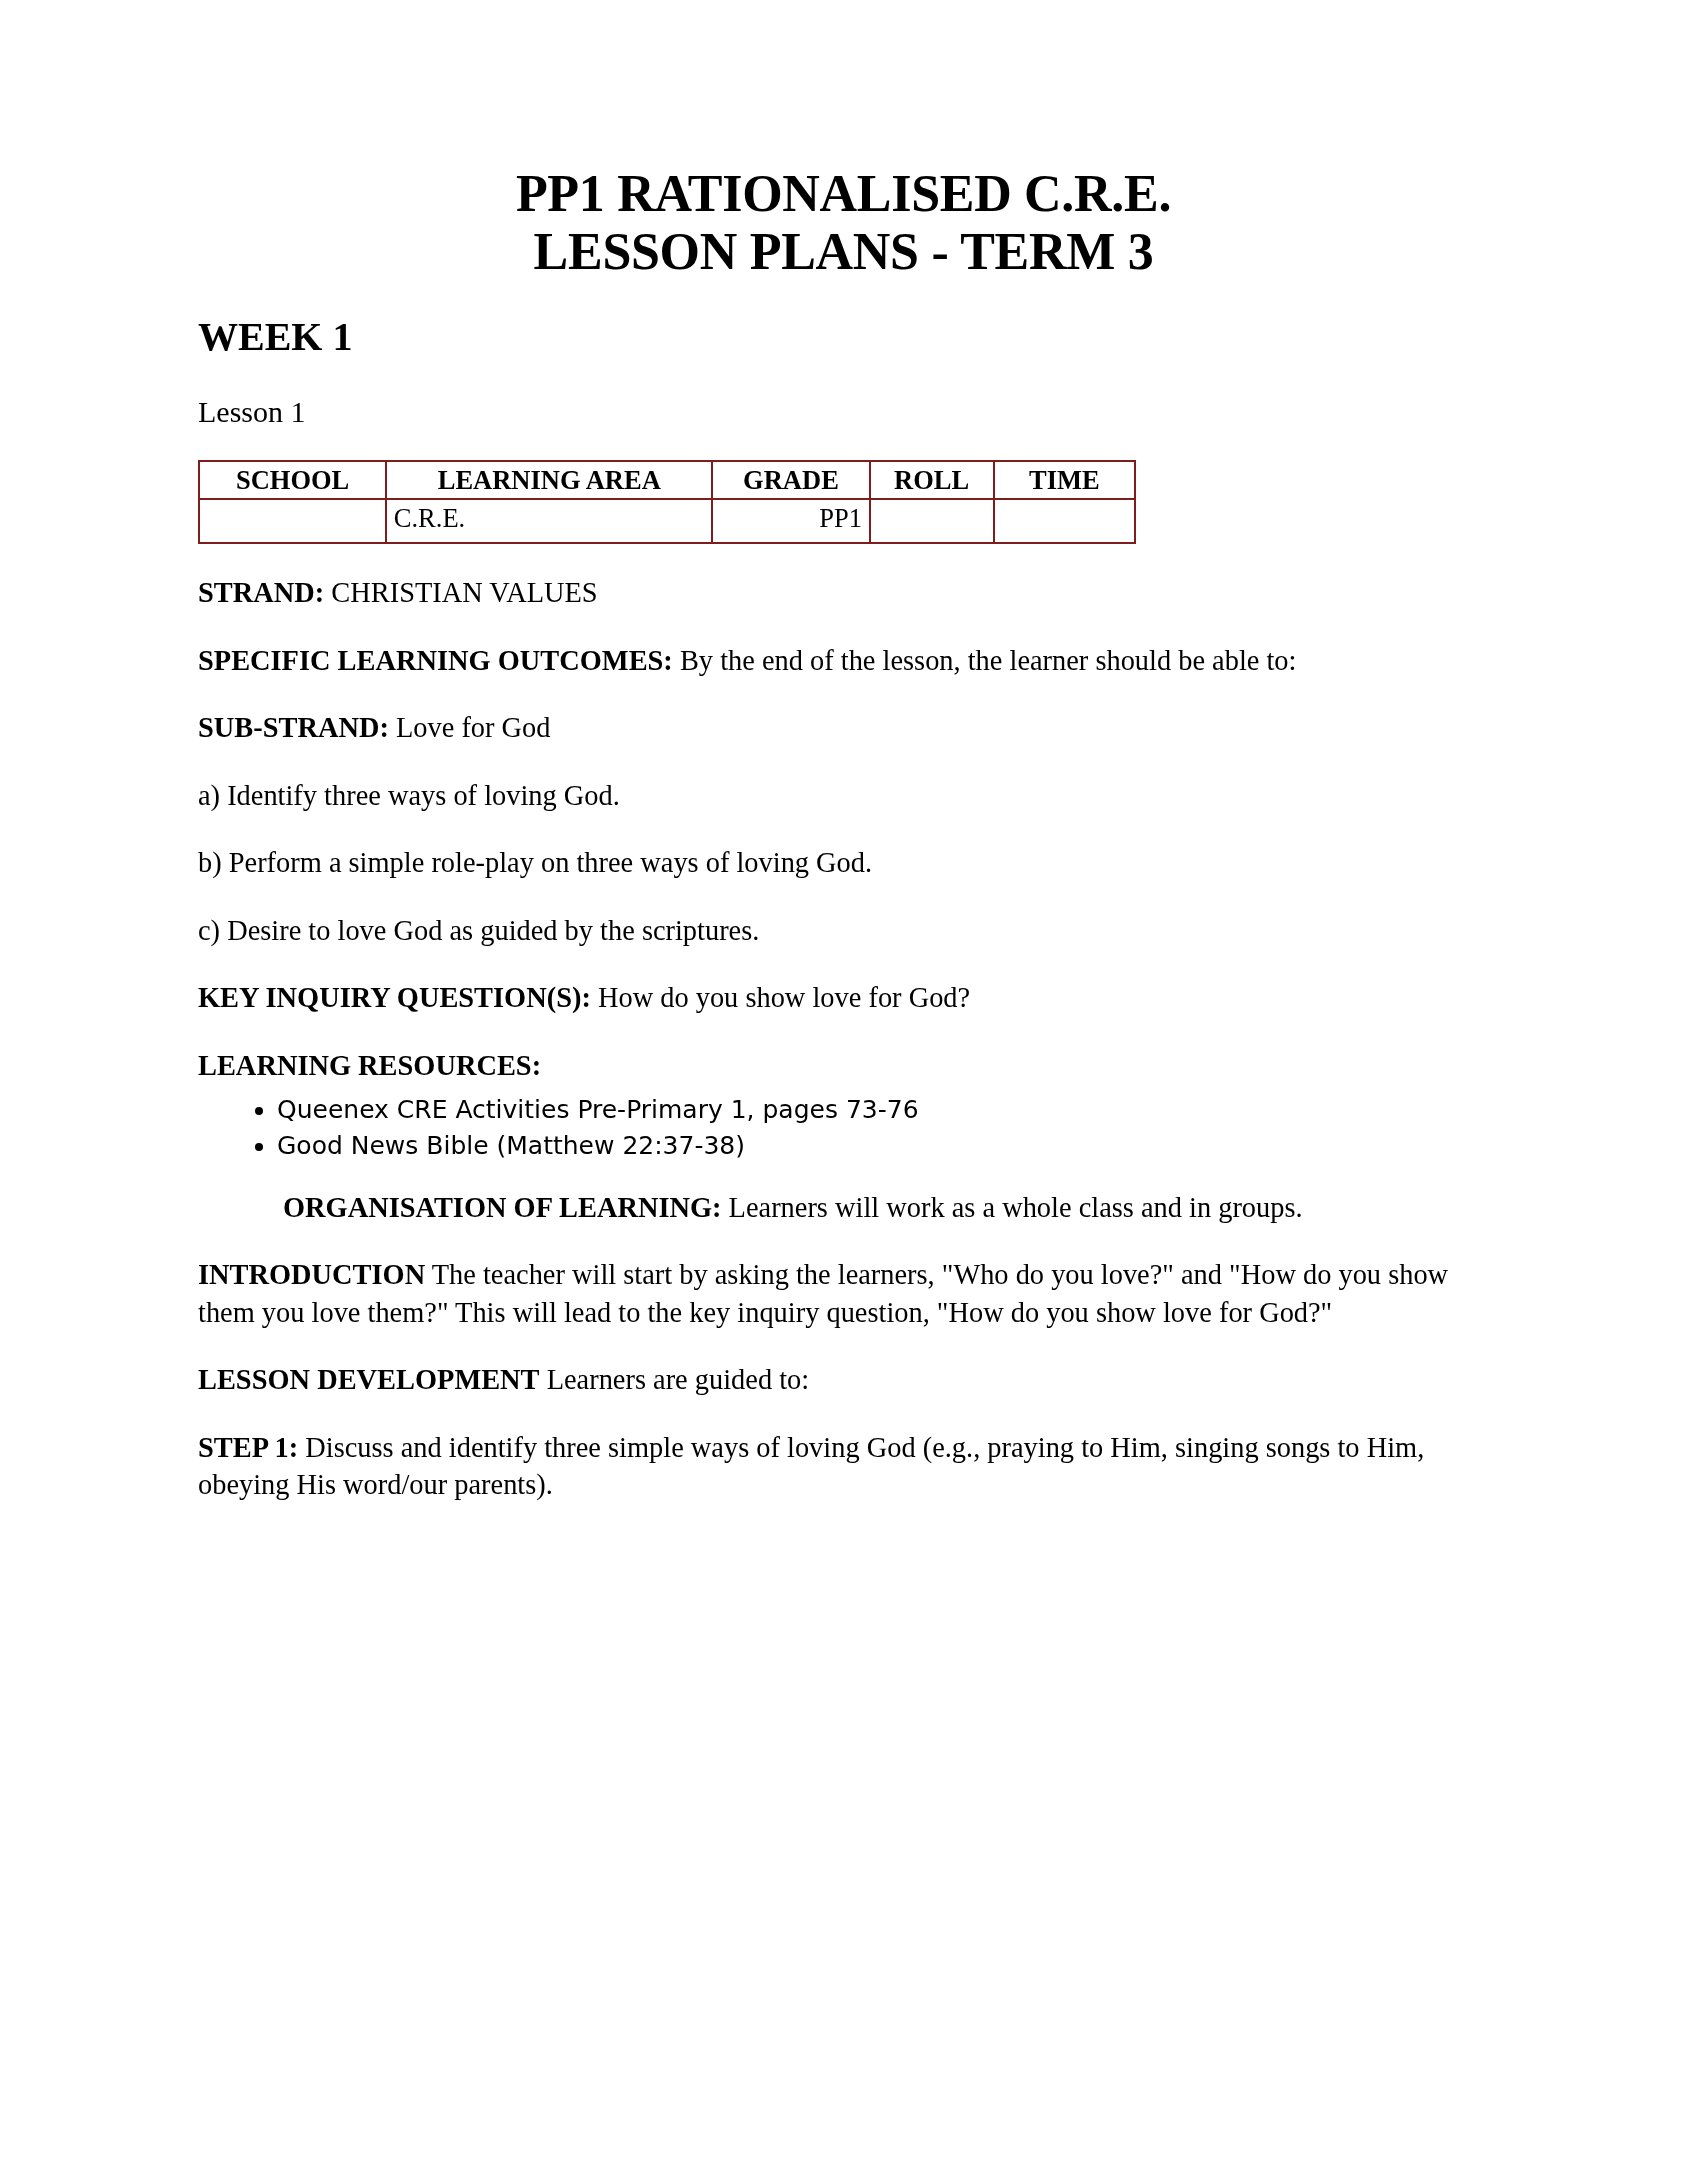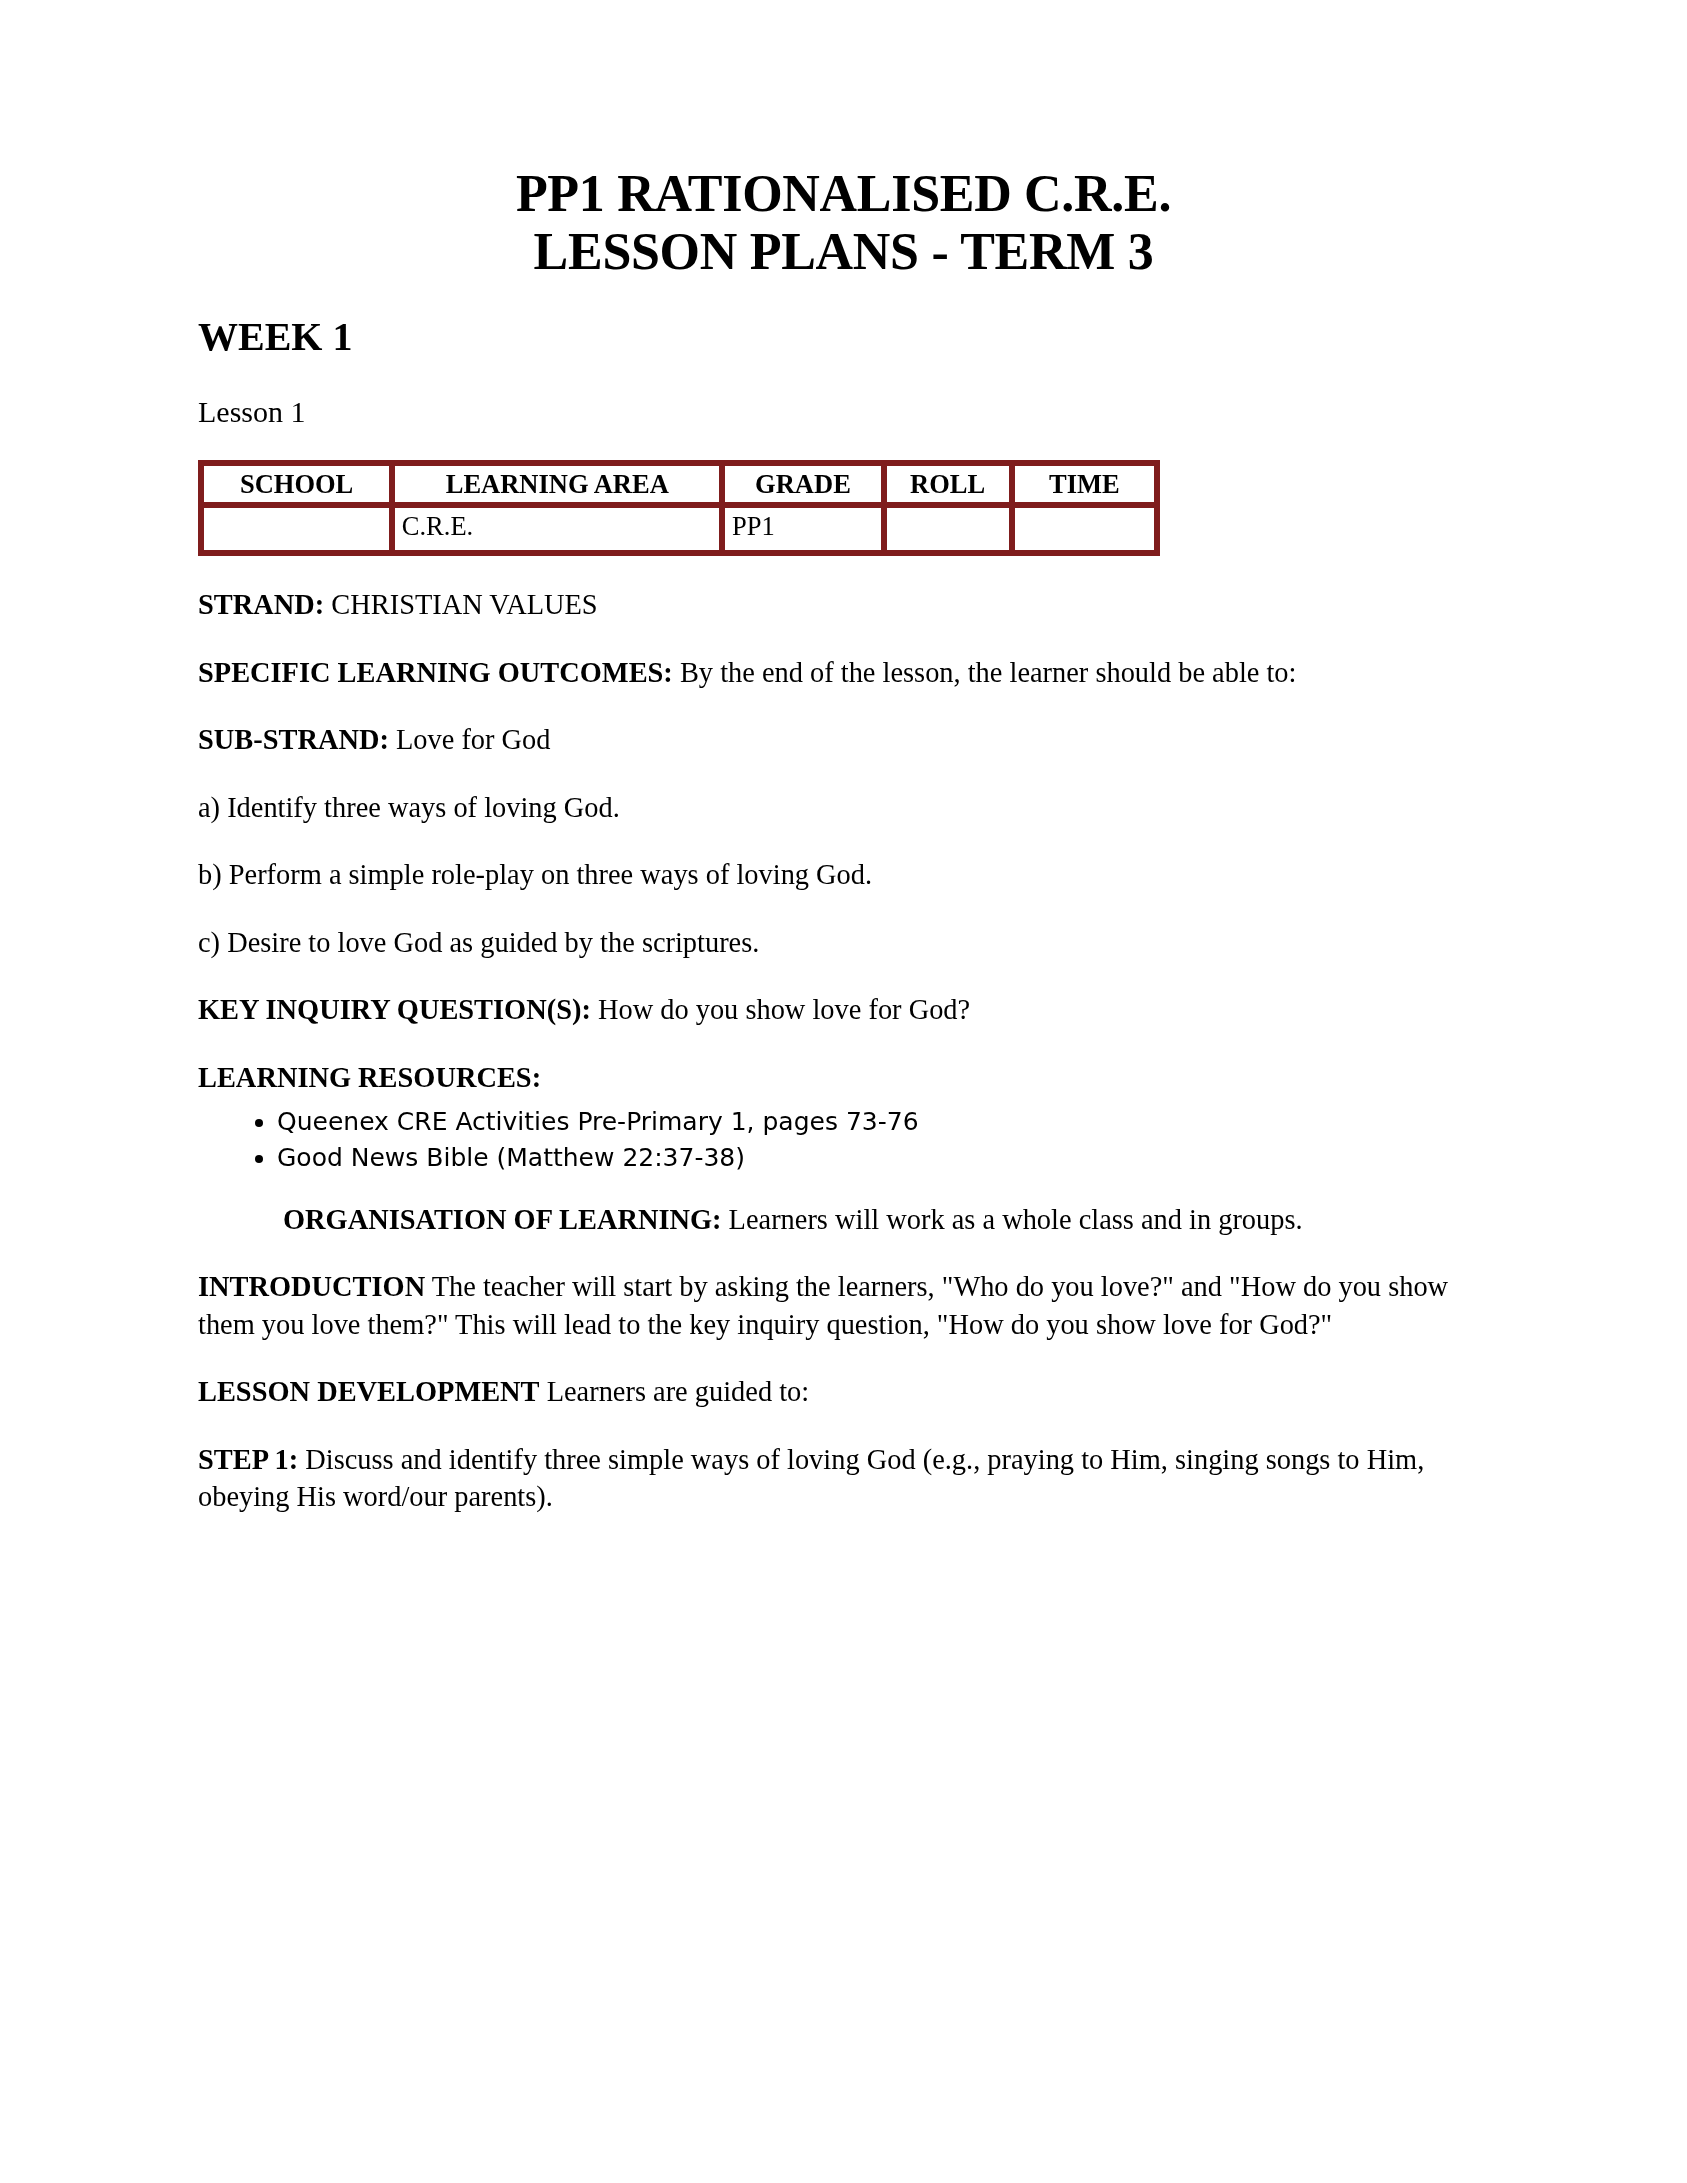--- a/index.html
+++ b/index.html
@@ -44,32 +44,32 @@
     margin: 33px 0 0 0;
     line-height: 1.2;
   }
   table.info {
     border-collapse: collapse;
     margin-top: 30px;
     table-layout: fixed;
     width: 860px;
   }
   table.info td, table.info th {
-    border: 6px solid #7f1d1d;
+    border: 2px solid #7f1d1d;
     font-size: 26.5px;
     padding: 2.6px 6.6px;
     line-height: 1.15;
     vertical-align: top;
   }
   table.info th {
     font-weight: bold;
     text-align: center;
   }
   table.info td {
-    text-align: left;
+    text-align: right;
     height: 37px;
   }
   table.info td.c-area { text-align: left; }
   .col-school { width: 172px; }
   .col-area { width: 311px; }
   .col-grade { width: 142px; }
   .col-roll { width: 109px; }
   .col-time { width: 126px; }
   p.para {
     font-size: 28.4px;

